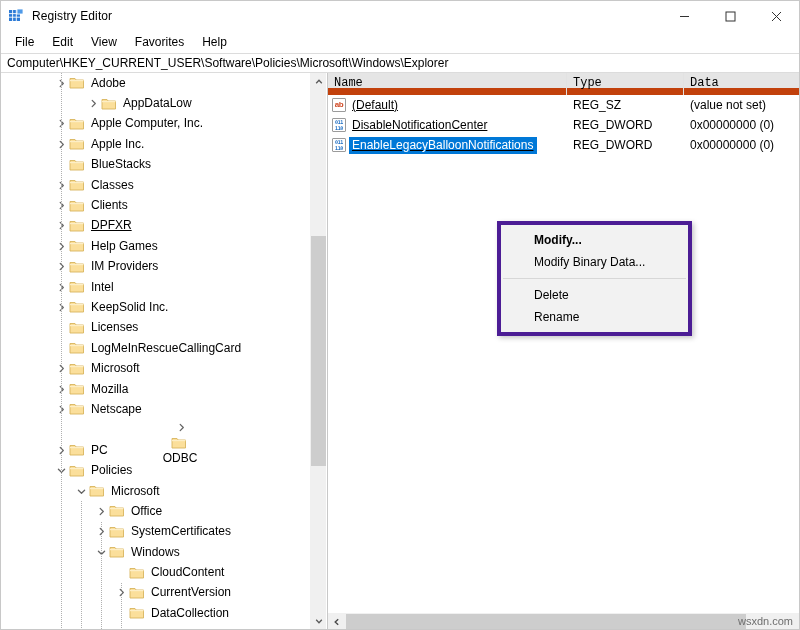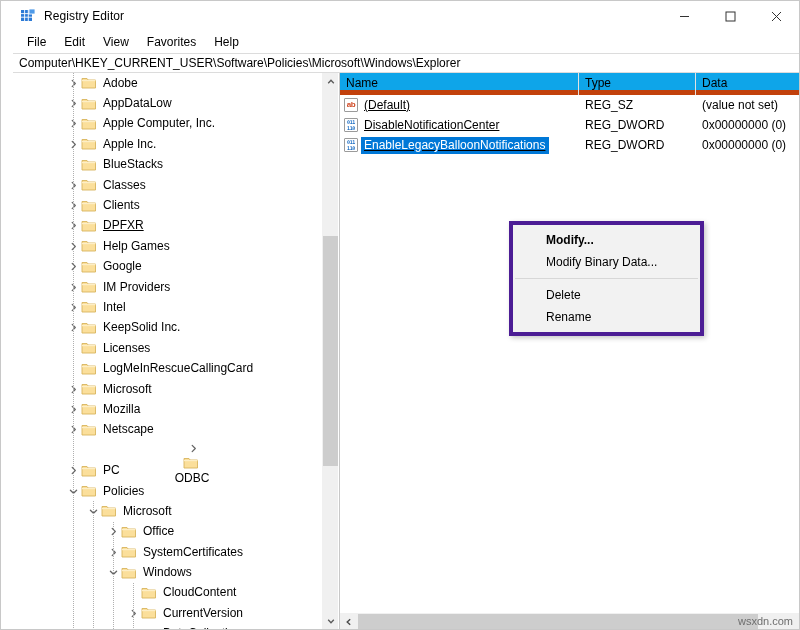--- a/index.html
+++ b/index.html
@@ -16,21 +16,20 @@
   }
 
   .window {
     width: 800px;
     height: 630px;
     position: relative;
     background: #ffffff;
     border: 1px solid #c8c8c8;
     display: flex;
     flex-direction: column;
-    padding-left: 12px;
   }
 
   
   .titlebar {
     height: 30px;
     min-height: 30px;
     background: #ffffff;
     display: flex;
     align-items: center;
     position: relative;
@@ -189,23 +188,24 @@
     background: #ffffff;
     border-left: 1px solid #c8c8c8;
     overflow: hidden;
     display: flex;
     flex-direction: column;
   }
   .lv-header {
     height: 22px;
     min-height: 22px;
     display: flex;
-    background: #0ea5e9;
-    border-bottom: 5px solid #c2410c;
-    position: relative;
+    background: #e5e5e5;
+    border-bottom: 7px solid #c2410c;
+    position: relative;
+    font-family: Liberation Mono, monospace;
   }
   .lv-header .col {
     font-size: 12px;
     color: #000000;
     padding: 3px 0 0 6px;
     border-right: 1px solid #e2e2e2;
     height: 22px;
     overflow: hidden;
     white-space: nowrap;
   }
@@ -412,21 +412,21 @@
               <svg width="9" height="9" viewBox="0 0 9 9">
                 <polyline points="3.2,1.4 6.3,4.5 3.2,7.6" fill="none" stroke="#646464" stroke-width="1.25" stroke-linecap="round" stroke-linejoin="round"></polyline>
               </svg>
             </span>
             <span class="folder"><svg width="16" height="14" viewBox="0 0 16 14">
                 <path d="M1 2.5 L6 2.5 L7.2 4 L14.5 4 L14.5 12 L1 12 Z" fill="#fbdf9b" stroke="#d8b45e" stroke-width="0.9"></path>
                 <path d="M1 4 L14.5 4 L14.5 5.2 L1 5.2 Z" fill="#fdeec6" stroke="none"></path>
               </svg></span>
             <span class="label">Adobe</span>
           </div>
-          <div class="tree-row" style="padding-left: 52px;">
+          <div class="tree-row" style="padding-left: 52px; margin-left: 32px;">
             <span class="expander">
               <svg width="9" height="9" viewBox="0 0 9 9">
                 <polyline points="3.2,1.4 6.3,4.5 3.2,7.6" fill="none" stroke="#646464" stroke-width="1.25" stroke-linecap="round" stroke-linejoin="round"></polyline>
               </svg>
             </span>
             <span class="folder"><svg width="16" height="14" viewBox="0 0 16 14">
                 <path d="M1 2.5 L6 2.5 L7.2 4 L14.5 4 L14.5 12 L1 12 Z" fill="#fbdf9b" stroke="#d8b45e" stroke-width="0.9"></path>
                 <path d="M1 4 L14.5 4 L14.5 5.2 L1 5.2 Z" fill="#fdeec6" stroke="none"></path>
               </svg></span>
             <span class="label">AppDataLow</span>
@@ -503,32 +503,20 @@
             <span class="expander">
               <svg width="9" height="9" viewBox="0 0 9 9">
                 <polyline points="3.2,1.4 6.3,4.5 3.2,7.6" fill="none" stroke="#646464" stroke-width="1.25" stroke-linecap="round" stroke-linejoin="round"></polyline>
               </svg>
             </span>
             <span class="folder"><svg width="16" height="14" viewBox="0 0 16 14">
                 <path d="M1 2.5 L6 2.5 L7.2 4 L14.5 4 L14.5 12 L1 12 Z" fill="#fbdf9b" stroke="#d8b45e" stroke-width="0.9"></path>
                 <path d="M1 4 L14.5 4 L14.5 5.2 L1 5.2 Z" fill="#fdeec6" stroke="none"></path>
               </svg></span>
             <span class="label">Help Games</span>
-          </div>
-          <div class="tree-row" style="padding-left: 52px;">
-            <span class="expander">
-              <svg width="9" height="9" viewBox="0 0 9 9">
-                <polyline points="3.2,1.4 6.3,4.5 3.2,7.6" fill="none" stroke="#646464" stroke-width="1.25" stroke-linecap="round" stroke-linejoin="round"></polyline>
-              </svg>
-            </span>
-            <span class="folder"><svg width="16" height="14" viewBox="0 0 16 14">
-                <path d="M1 2.5 L6 2.5 L7.2 4 L14.5 4 L14.5 12 L1 12 Z" fill="#fbdf9b" stroke="#d8b45e" stroke-width="0.9"></path>
-                <path d="M1 4 L14.5 4 L14.5 5.2 L1 5.2 Z" fill="#fdeec6" stroke="none"></path>
-              </svg></span>
-            <span class="label">Google</span>
           </div>
           <div class="tree-row" style="padding-left: 52px;">
             <span class="expander">
               <svg width="9" height="9" viewBox="0 0 9 9">
                 <polyline points="3.2,1.4 6.3,4.5 3.2,7.6" fill="none" stroke="#646464" stroke-width="1.25" stroke-linecap="round" stroke-linejoin="round"></polyline>
               </svg>
             </span>
             <span class="folder"><svg width="16" height="14" viewBox="0 0 16 14">
                 <path d="M1 2.5 L6 2.5 L7.2 4 L14.5 4 L14.5 12 L1 12 Z" fill="#fbdf9b" stroke="#d8b45e" stroke-width="0.9"></path>
                 <path d="M1 4 L14.5 4 L14.5 5.2 L1 5.2 Z" fill="#fdeec6" stroke="none"></path>

